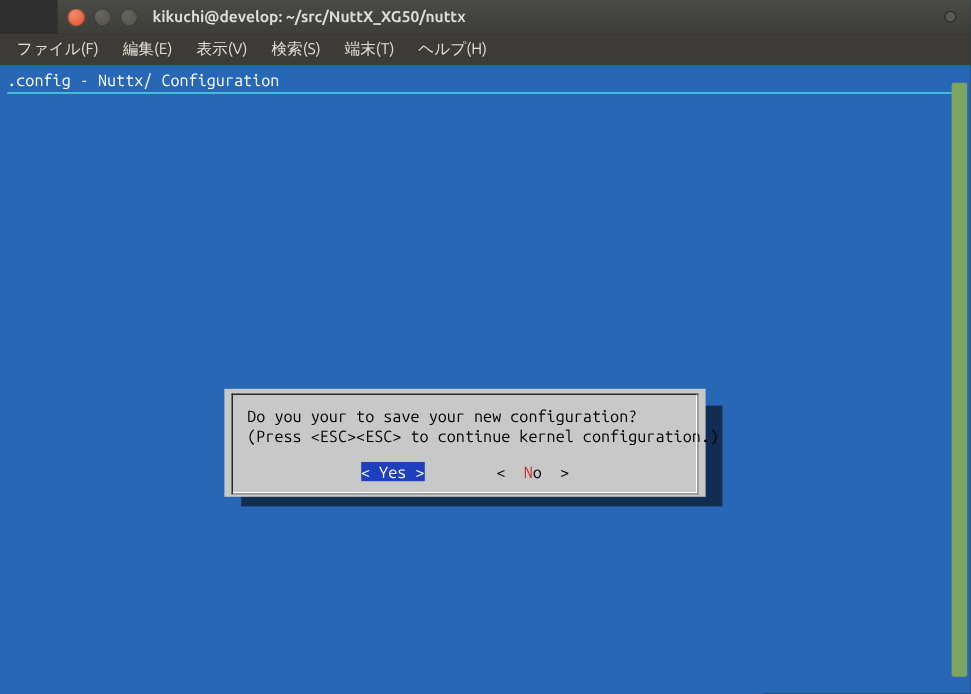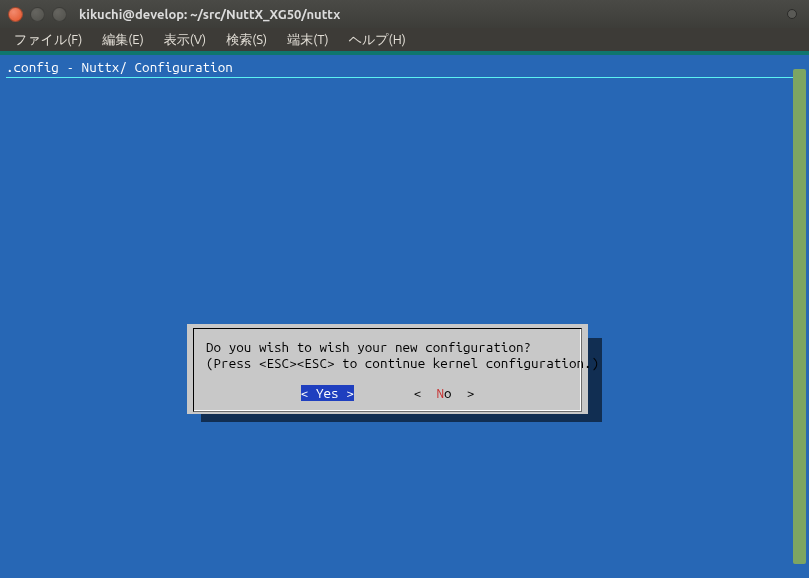--- a/index.html
+++ b/index.html
@@ -18,20 +18,21 @@
   }
   .titlebar {
     height: 28px;
     background: linear-gradient(to bottom, #4a4a46 0%, #3d3d39 100%);
     display: flex;
     align-items: center;
     padding: 0 8px;
     color: #dcdcdc;
     font-size: 13px;
     font-weight: bold;
+    margin-left: 48px;
   }
   .window-controls {
     display: flex;
     gap: 7px;
     margin-right: 12px;
   }
   .wbtn {
     width: 15px;
     height: 15px;
     border-radius: 50%;
@@ -48,21 +49,21 @@
   }
   .menubar {
     height: 27px;
     background: #3d3b37;
     display: flex;
     align-items: center;
     padding: 0 6px;
     gap: 4px;
     color: #e2ded6;
     font-size: 13px;
-    border-bottom: 4px solid #0f766e;
+    border-bottom: 1px solid #0f766e;
   }
   .menu-item { padding: 3px 8px; }
   .terminal {
     flex: 1;
     background: #2767b5;
     position: relative;
     font-family: "Ubuntu Mono", "DejaVu Sans Mono", monospace;
     font-size: 13.5px;
     line-height: 16px;
     color: #c0c0c0;
@@ -173,21 +174,21 @@
     <div class="hline"></div>
 
     <div class="scrollbar">
       <div class="scrollthumb"></div>
     </div>
 
     <div class="dialog-shadow"></div>
 
     <div class="dialog">
       <div class="dialog-inner">
-        <div class="dline">Do you wish to wish your new configuration?</div>
+        <div class="dline">Do you your to save your new configuration?</div>
         <div class="dline">(Press &lt;ESC&gt;&lt;ESC&gt; to continue kernel configuration.)</div>
         <div class="button-row">
           <span class="btn-yes">&lt; Yes &gt;</span>
           <span class="btn-no"><span>&lt;  </span><span class="hot">N</span><span>o  &gt;</span></span>
         </div>
       </div>
     </div>
 
   </div>
 </div>

